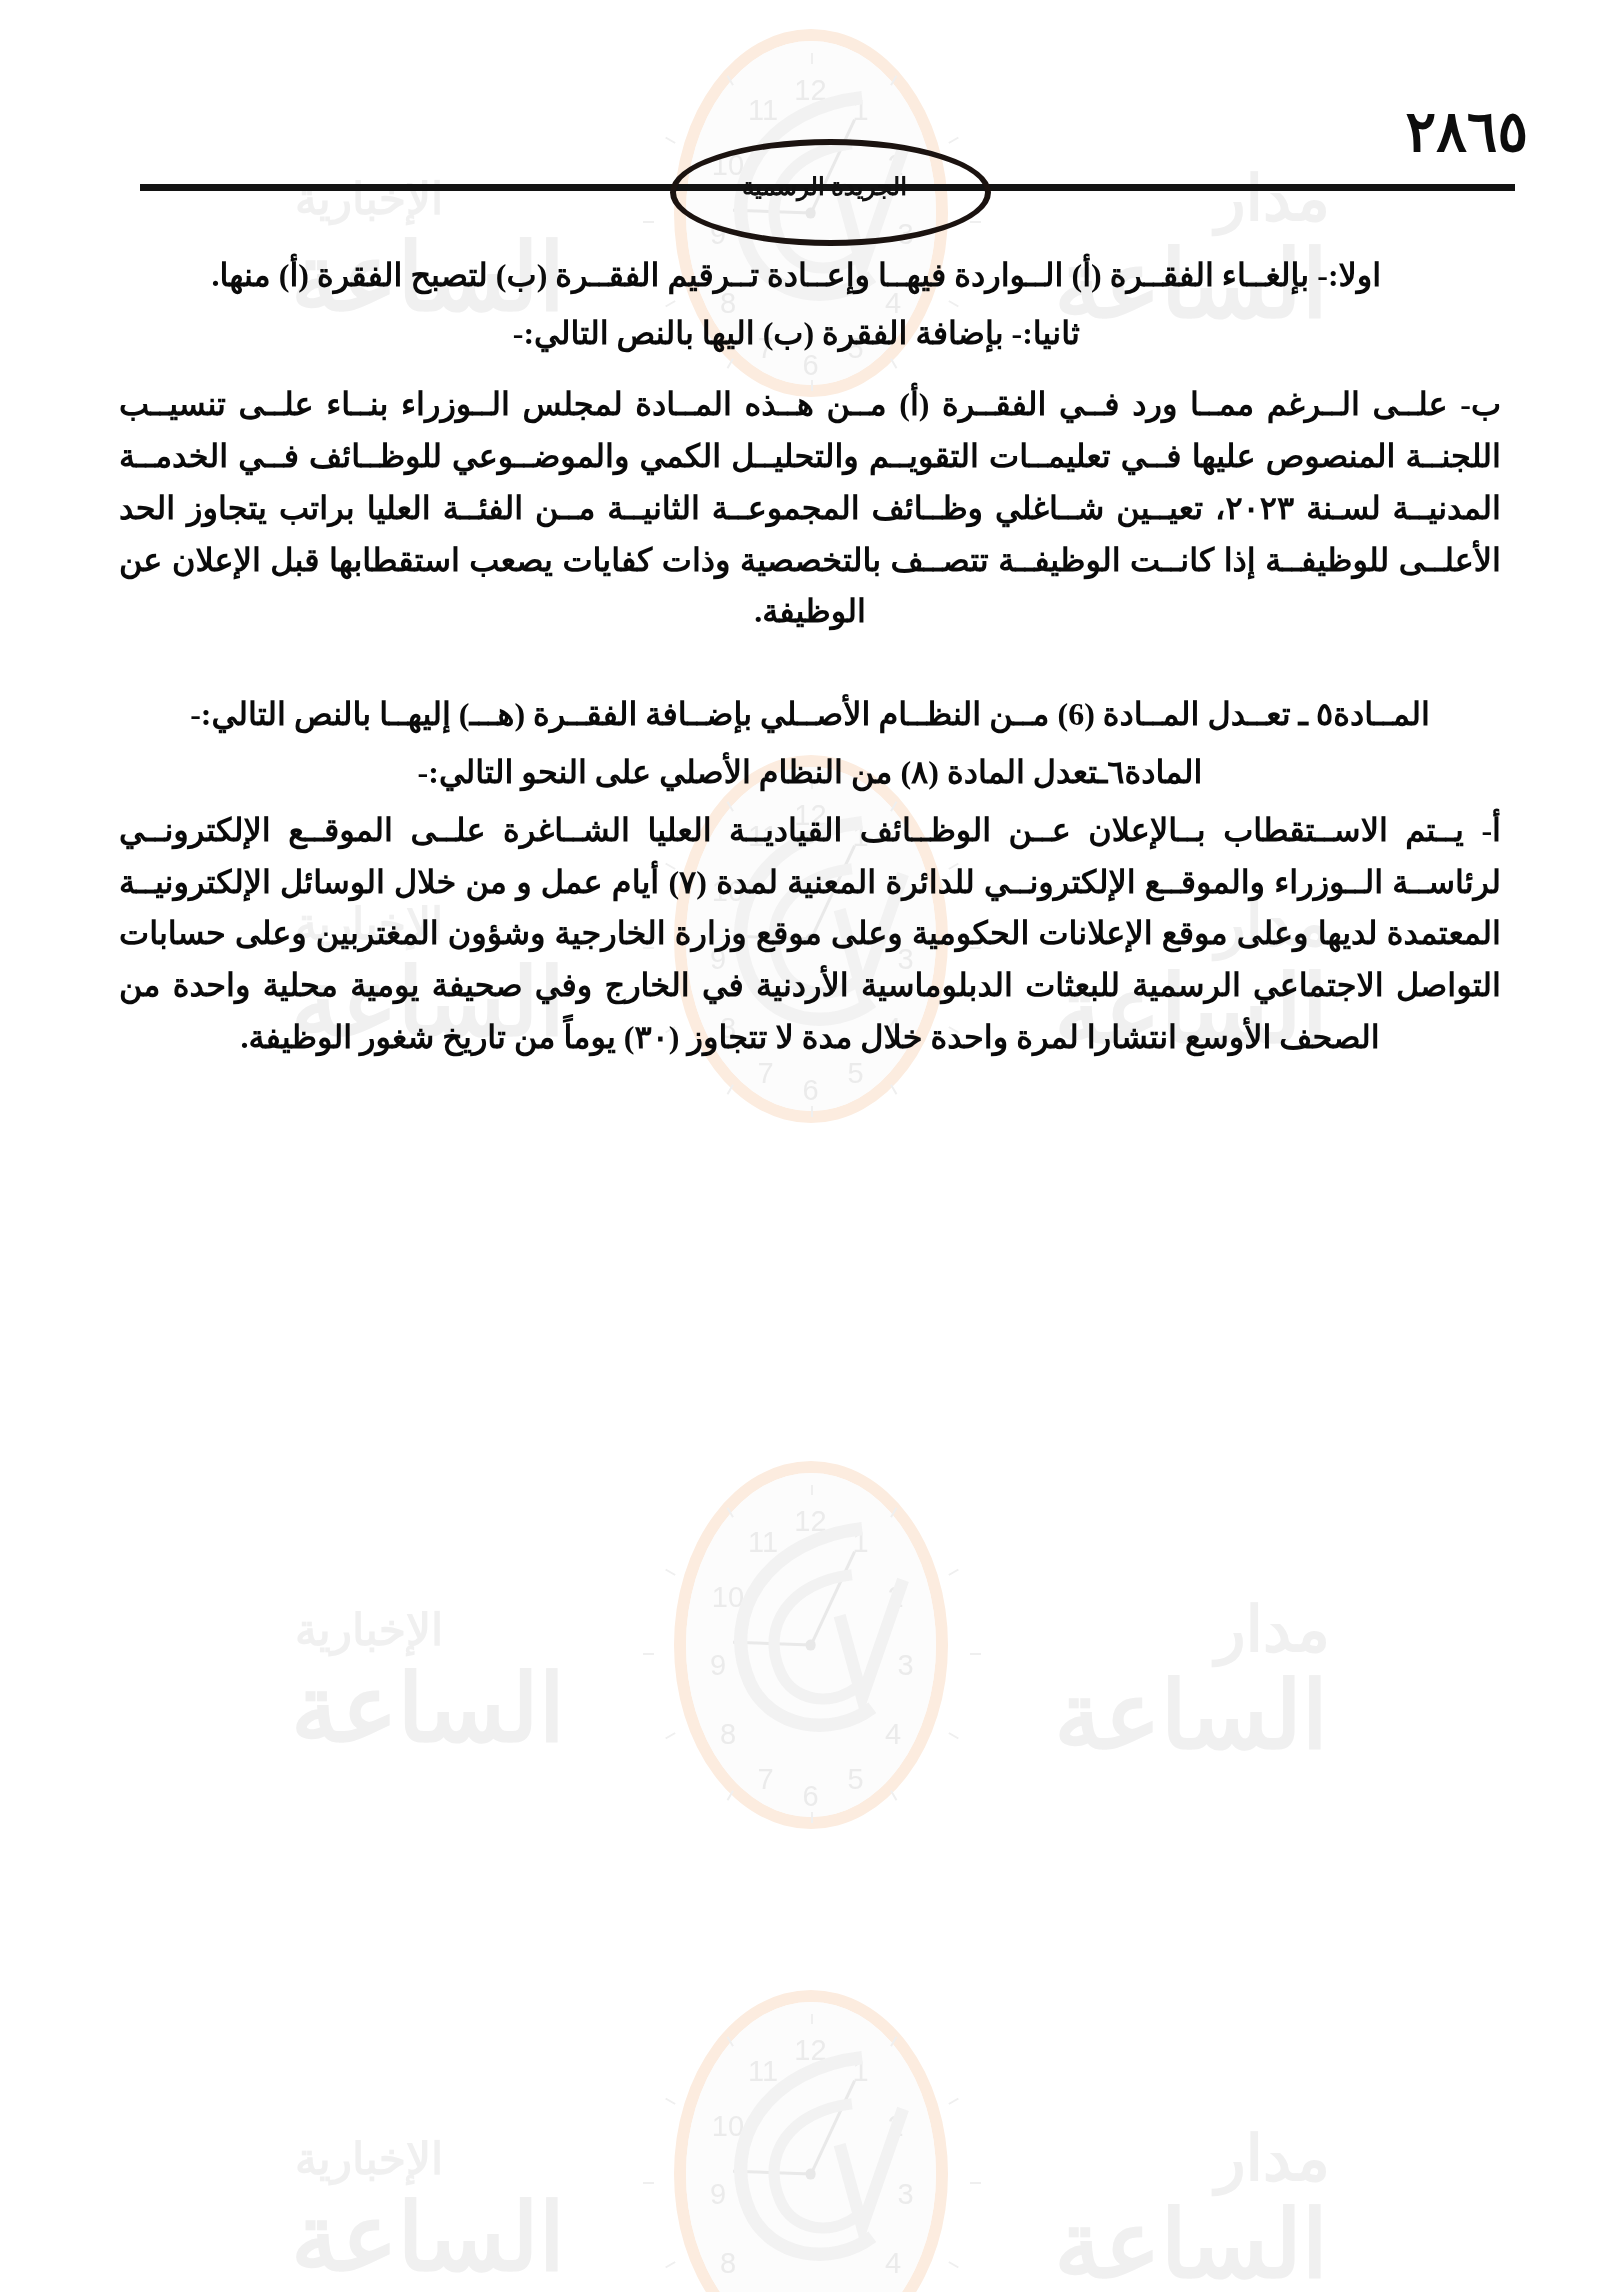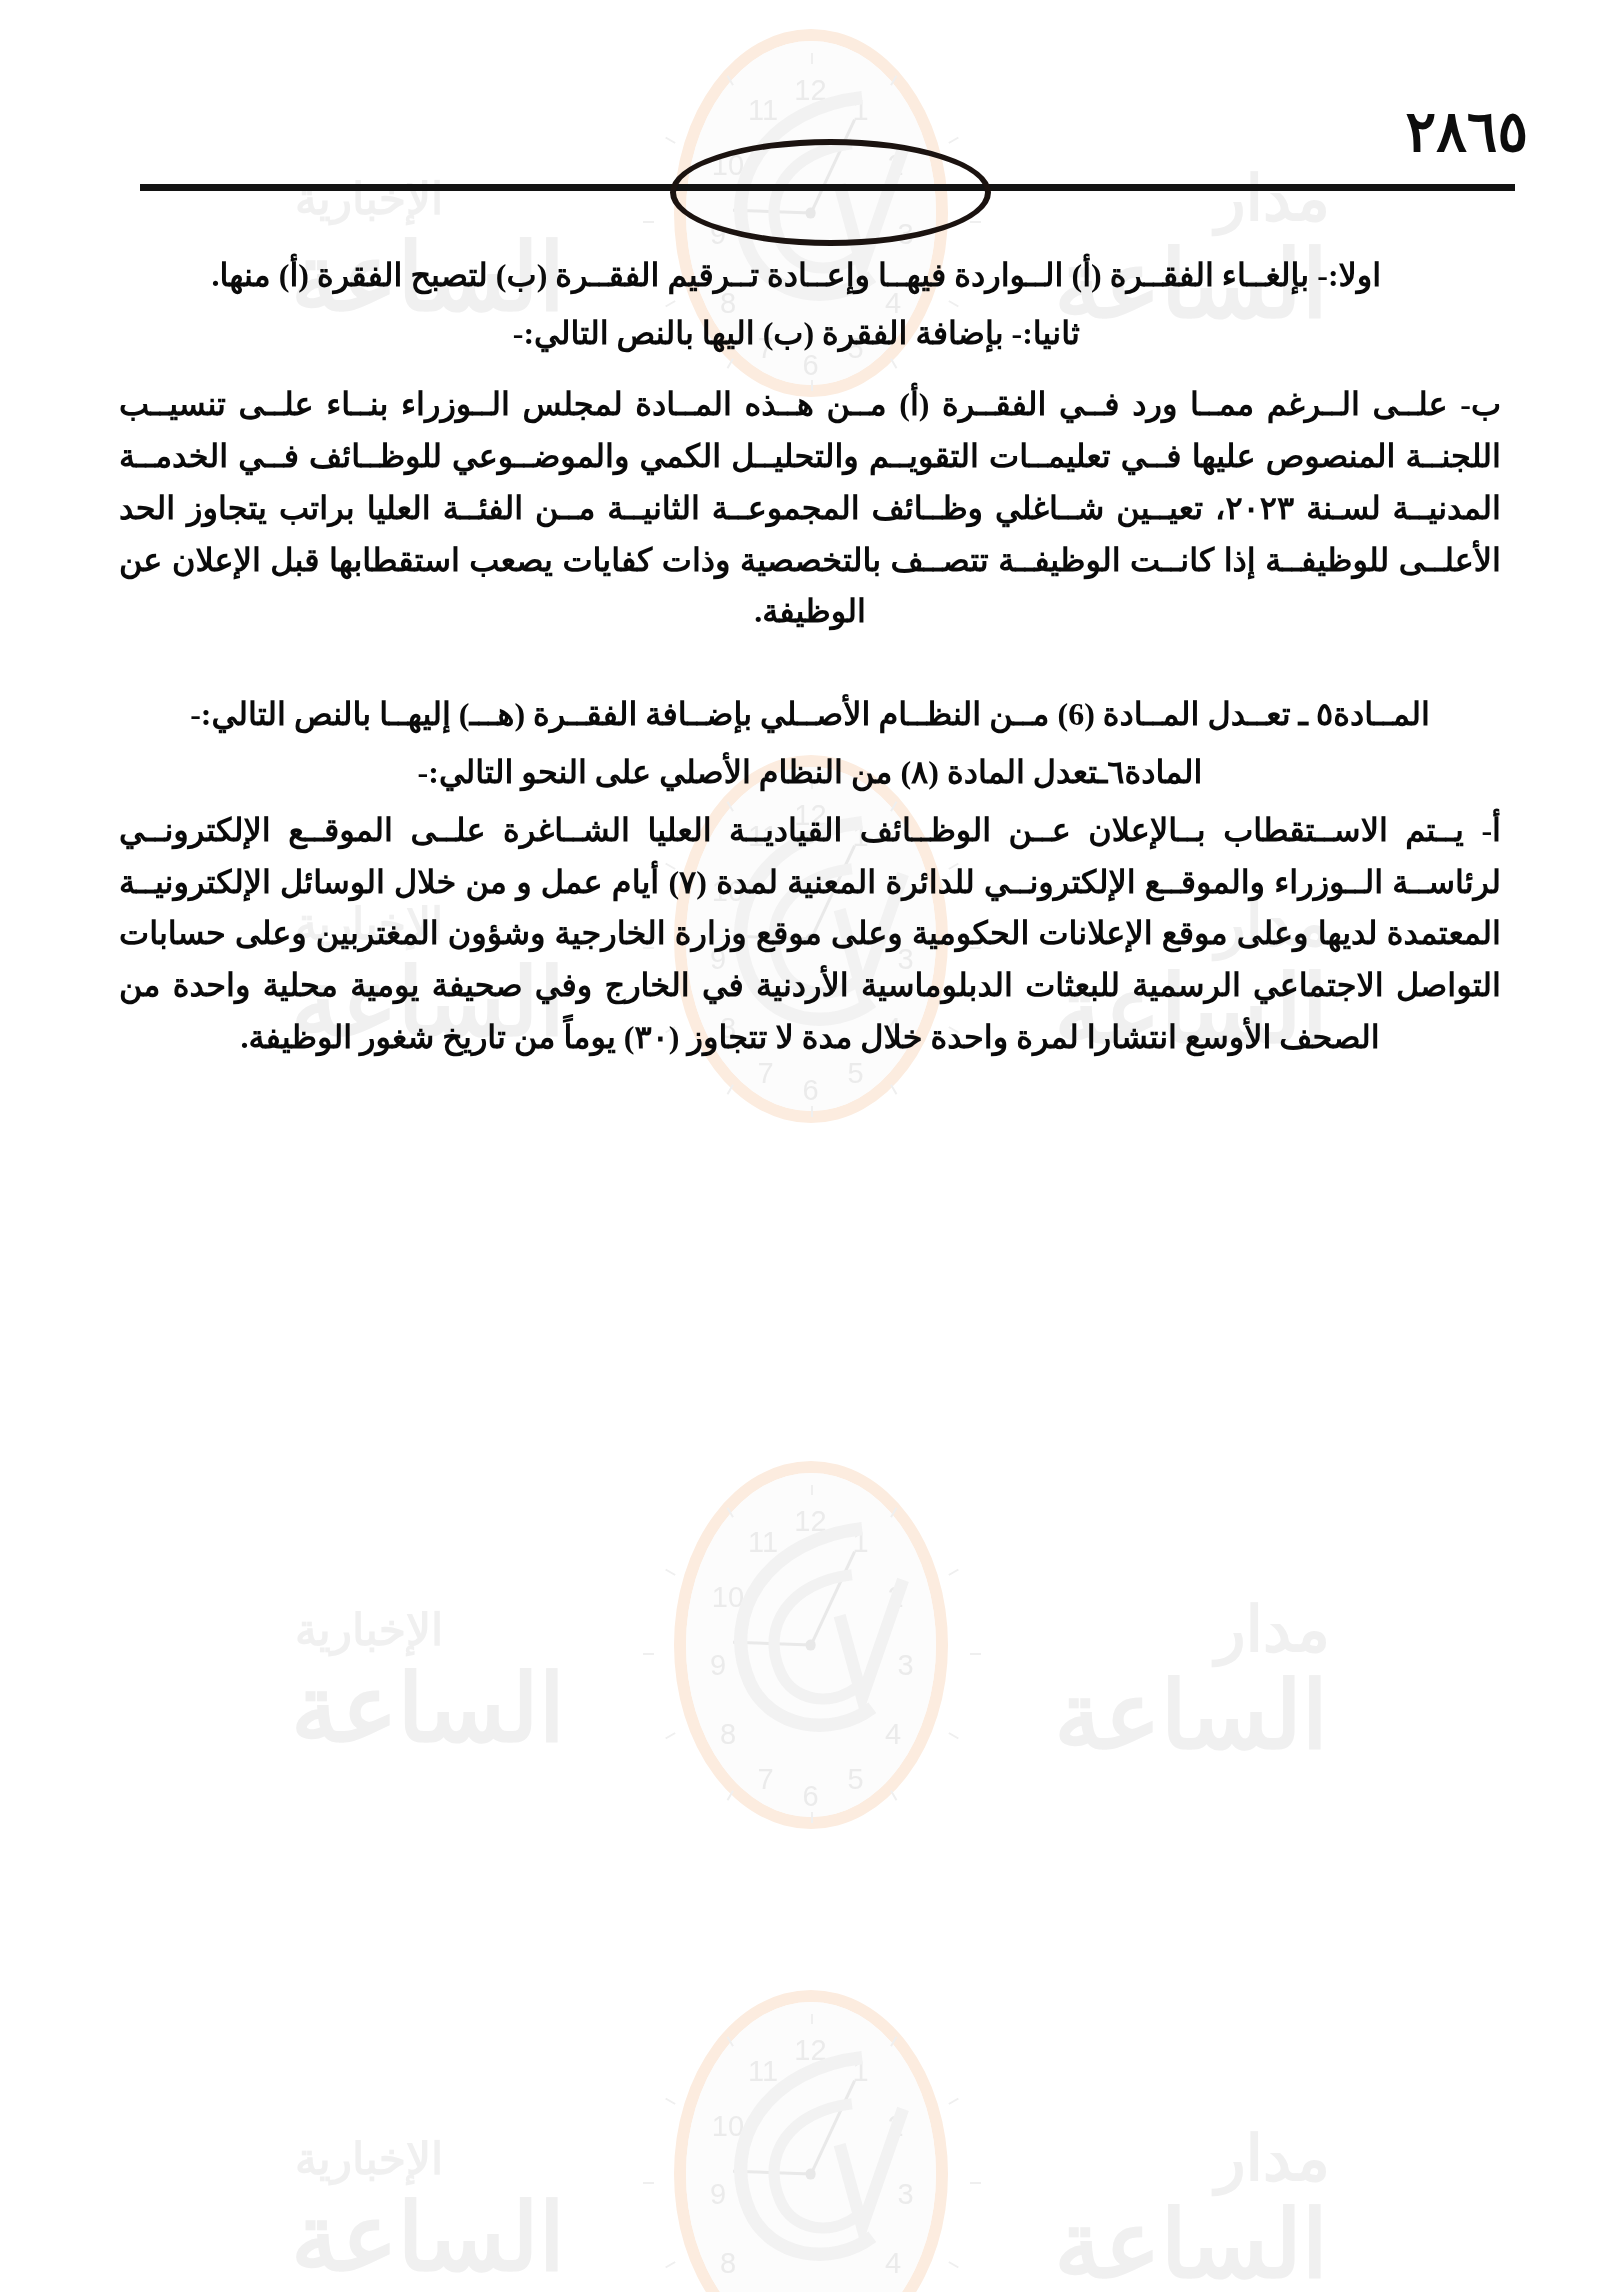--- a/index.html
+++ b/index.html
@@ -405,20 +405,21 @@
     </div>
 
   </div>
 
   <div class="content">
 
     <div class="header">
       <div class="page-number">٢٨٦٥</div>
       <div class="header-rule"></div>
       <div class="header-ellipse"></div>
+      <div class="header-ellipse-label">الجريدة الرسمية</div>
     </div>
 
     <div class="body-text">
 
 
       <p class="para p-gap-sm indent-2">اولا:- بإلغــاء الفقــرة (أ) الــواردة فيهــا وإعــادة تــرقيم الفقــرة (ب) لتصبح الفقرة (أ) منها.</p>
 
       <p class="para p-gap-md indent-2">ثانيا:- بإضافة الفقرة (ب) اليها بالنص التالي:-</p>
 
       <p class="para p-gap-lg indent-1">ب- علــى الــرغم ممــا ورد فــي الفقــرة (أ) مــن هــذه المــادة لمجلس الــوزراء بنــاء علــى تنسيــب اللجنــة المنصوص عليها فــي تعليمــات التقويــم والتحليــل الكمي والموضــوعي للوظــائف فــي الخدمــة المدنيــة لسـنة ٢٠٢٣، تعيــين شــاغلي وظــائف المجموعــة الثانيــة مــن الفئــة العليا براتب يتجاوز الحد الأعلــى للوظيفــة إذا كانــت الوظيفــة تتصــف بالتخصصية وذات كفايات يصعب استقطابها قبل الإعلان عن الوظيفة.</p>

